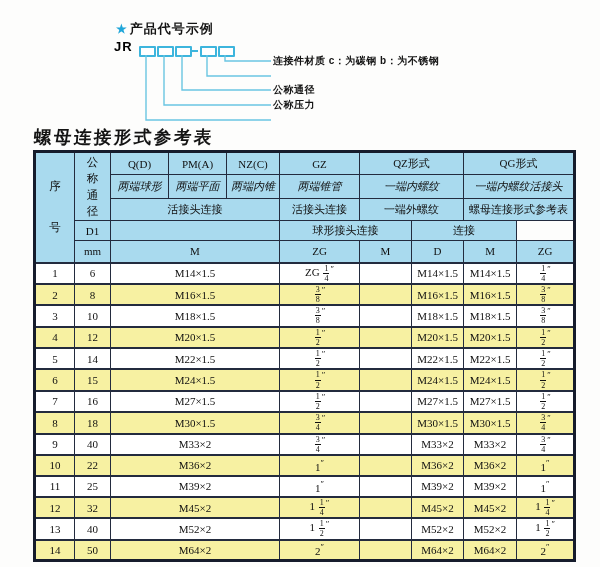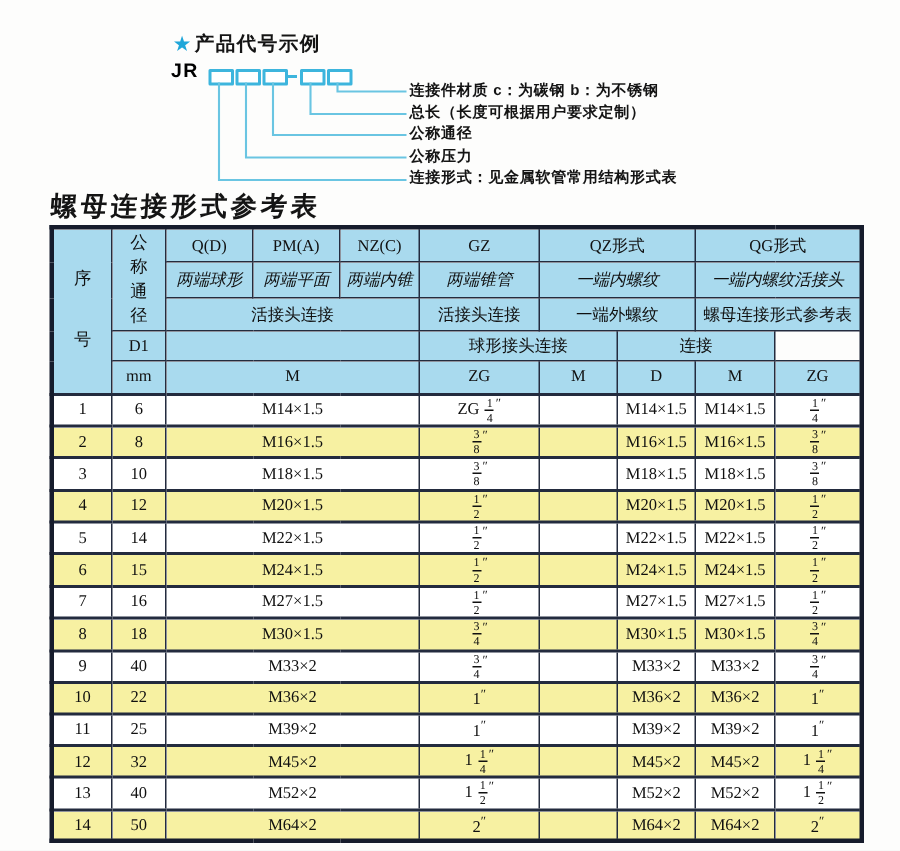--- a/index.html
+++ b/index.html
@@ -65,24 +65,22 @@
     <g fill="none" stroke="#6ac5e2" stroke-width="1.4">
       <polyline points="225,55 225,61 271,61"></polyline>
       <polyline points="207,55 207,76 271,76"></polyline>
       <polyline points="182,55 182,90 271,90"></polyline>
       <polyline points="164,55 164,105 271,105"></polyline>
       <polyline points="146,55 146,120 271,120"></polyline>
     </g>
   </svg>
 
   <div class="diagram-label" style="top:54px">连接件材质  c：为碳钢  b：为不锈钢</div>
-  <div class="diagram-label" style="top:69px">总长（长度可根据用户要求定制）</div>
   <div class="diagram-label" style="top:83px">公称通径</div>
   <div class="diagram-label" style="top:98px">公称压力</div>
-  <div class="diagram-label" style="top:112px">连接形式：见金属软管常用结构形式表</div>
 
   <div class="table-title">螺母连接形式参考表</div>
 
   <table class="ref">
     <colgroup>
       <col style="width:40px">
         <col style="width:36px">
         <col style="width:58px">
       <col style="width:58px">
         <col style="width:53px">

